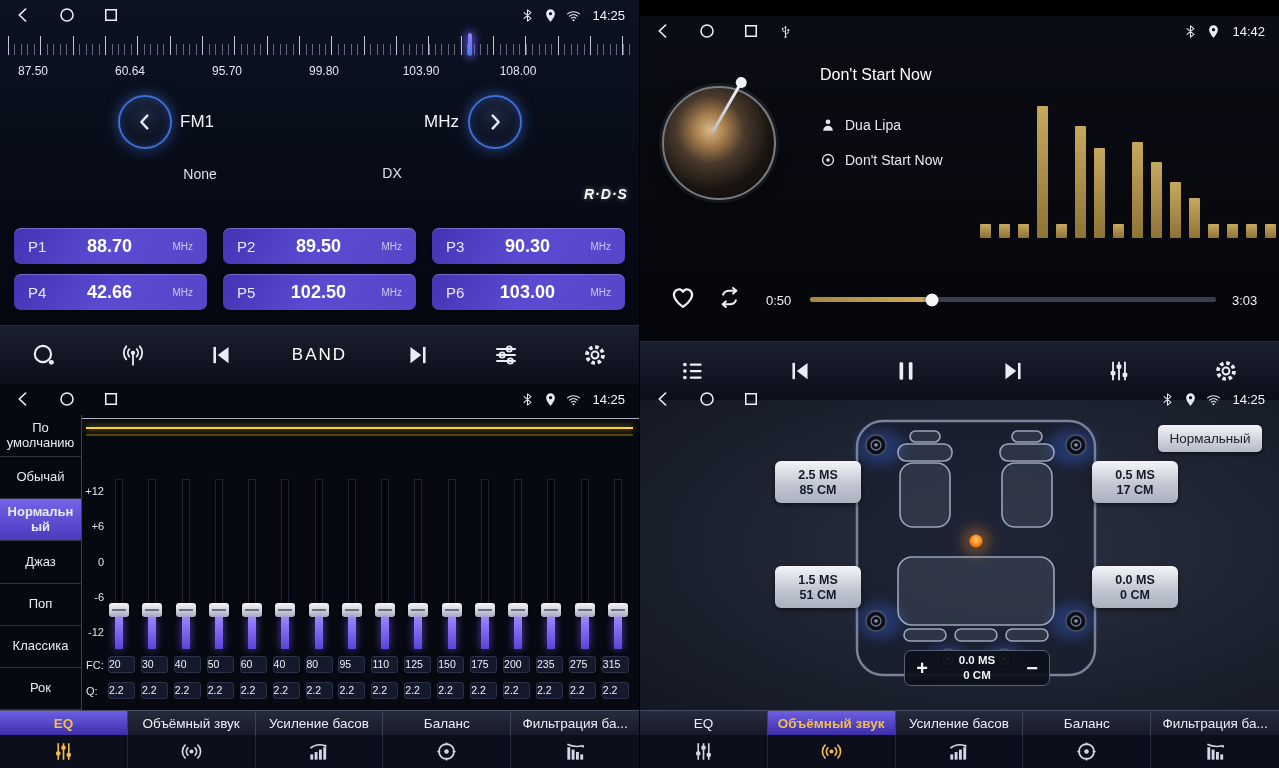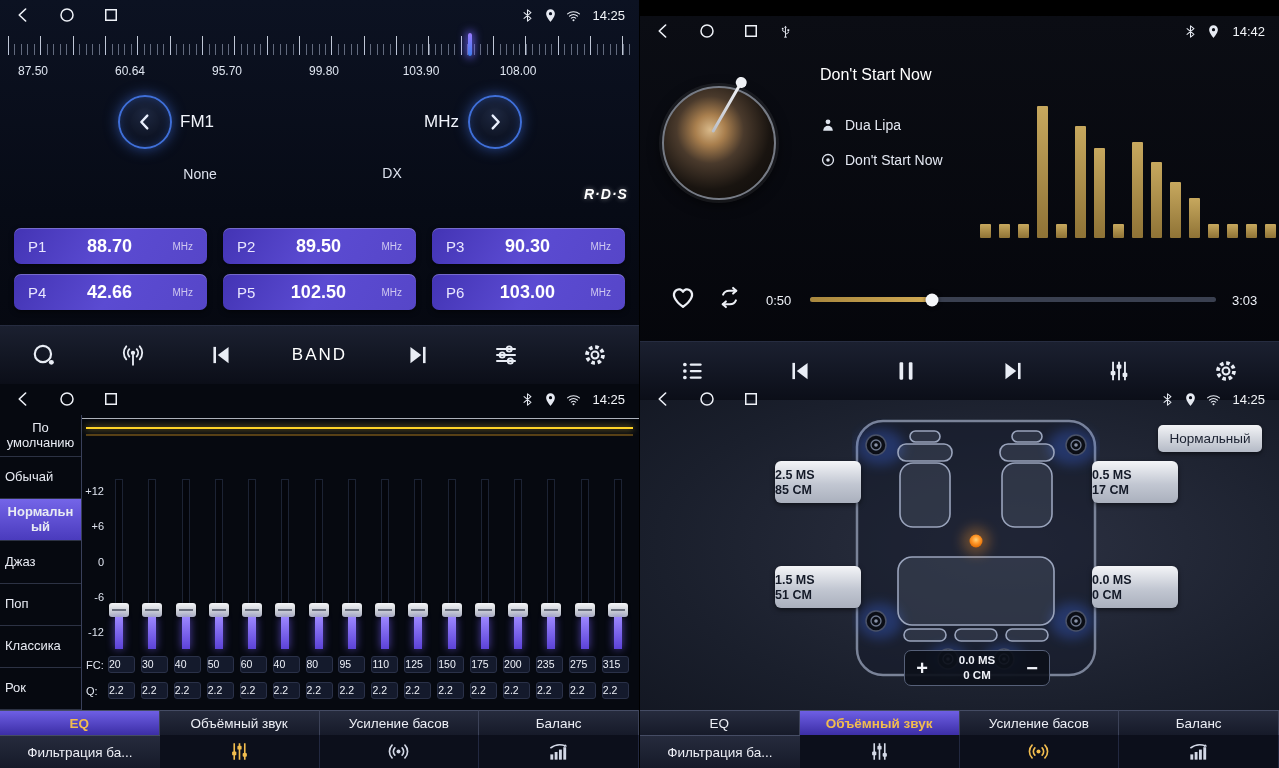--- a/index.html
+++ b/index.html
@@ -78,58 +78,58 @@
   .pc-repeat {position:absolute; left:76px; top:268px;}
   .pc-repeat .iw {width:27px; height:27px;}
   .time-elapsed {position:absolute; left:126px; top:277px; font-size:13px; color:#eef1f7;}
   .time-duration {position:absolute; left:592px; top:277px; font-size:13px; color:#eef1f7;}
   .progress {position:absolute; left:170px; top:281px; width:406px; height:5px; border-radius:3px; background:#3a4050; cursor:pointer;}
   .progress .fill {position:absolute; left:0; top:0; height:100%; border-radius:3px; background:linear-gradient(90deg,#a8873e,#d2ab55);}
   .progress .knob {position:absolute; top:50%; transform:translate(-50%,-50%); width:13px; height:13px; border-radius:50%; background:#f4f6f9; box-shadow:0 0 4px rgba(0,0,0,.6);}
 
   
   .eq-side {position:absolute; left:0; top:31px; width:82px; bottom:58px; border-right:1px solid #39405a; display:flex; flex-direction:column;}
-  .eq-preset {flex:1; min-height:38px; display:flex; align-items:center; text-align:center; font-size:13px; color:#e8ebf3; border-bottom:1px solid #2c3244; padding:2px 5px; cursor:pointer; line-height:1.15; word-break:break-word;}
+  .eq-preset {flex:1; min-height:38px; display:flex; align-items:center; justify-content:center; text-align:center; font-size:13px; color:#e8ebf3; border-bottom:1px solid #2c3244; padding:2px 5px; cursor:pointer; line-height:1.15; word-break:break-word;}
   .eq-preset.active {background:linear-gradient(180deg,#7465e8 0%, #4a3bbd 100%); font-weight:bold;}
   .eq-main {position:absolute; left:82px; right:0; top:34px; bottom:58px; border-top:1px solid rgba(230,235,245,.75);}
   .eq-curve {position:absolute; left:4px; right:6px; top:8px; height:2px; background:#ffd428; box-shadow:0 0 7px rgba(255,215,60,.8);}
   .eq-curve2 {position:absolute; left:4px; right:6px; top:15px; height:2px; background:rgba(200,140,30,.4);}
   .eq-scale {position:absolute; left:0; top:72px; width:22px; height:152px; display:flex; flex-direction:column; justify-content:space-between; align-items:flex-end;}
   .eq-scale span {font-size:11px; color:#dfe4ef; transform:translateY(-50%); line-height:1;}
   .eq-sliders {position:absolute; left:26px; right:10px; top:60px; height:170px; display:flex; justify-content:space-between;}
   .eq-slider {position:relative; width:22px; height:100%; cursor:pointer;}
   .eq-track-top {position:absolute; left:7px; top:0; width:8px; height:128px; background:#04060c; border:1px solid #1c2334; border-bottom:none;}
   .eq-handle {position:absolute; left:1px; top:124px; width:20px; height:14px; border-radius:3px; background:linear-gradient(180deg,#f4f5f7,#aeb3bf); box-shadow:0 1px 3px rgba(0,0,0,.8);}
   .eq-handle::after {content:""; position:absolute; left:3px; right:3px; top:6px; height:2px; background:#6a707c;}
   .eq-track-bot {position:absolute; left:7px; top:138px; width:8px; bottom:0; background:linear-gradient(180deg,#9b86ff,#5c42d8); box-shadow:0 0 9px rgba(120,95,255,.65);}
   .eq-row {position:absolute; left:4px; right:10px; height:17px; display:flex; align-items:center;}
   .eq-row.fc {top:237px;}
   .eq-row.q {top:263px;}
   .eq-rowlabel {width:22px; font-size:11px; color:#e3e8f2;}
   .eq-chips {flex:1; display:flex; justify-content:space-between;}
   .eq-chip {width:27px; height:17px; line-height:15px; font-size:10.5px; color:#eef1f8; background:#141a2c; border:1px solid #2a3148; border-radius:3px;}
 
   
-  .audio-tabs {position:absolute; left:0; bottom:0; width:100%; height:58px; display:grid; grid-template-columns:repeat(4,1fr); grid-template-rows:25px 33px; z-index:5;}
+  .audio-tabs {position:absolute; left:0; bottom:0; width:100%; height:58px; display:grid; grid-template-columns:repeat(5,1fr); grid-template-rows:25px 33px; z-index:5;}
   .atab {display:flex; align-items:center; justify-content:center; font-size:13.5px; color:#eceef5; background:linear-gradient(180deg,#262b3d,#161a29); border-right:1px solid #3c4258; border-top:1px solid #454c64; white-space:nowrap; overflow:hidden; cursor:pointer; padding:0 4px;}
   .atab:nth-child(5) {border-right:none;}
   .atab.active {background:linear-gradient(180deg,#6e5fe4,#3c2ea6); color:#f2bd4e; font-weight:bold;}
   .aticon {display:flex; align-items:center; justify-content:center; background:#0c0f1b; border-right:1px solid #222840; color:#d3d8e6; cursor:pointer;}
   .aticon:last-child {border-right:none;}
   .aticon svg {width:23px; height:23px;}
   .aticon.active {color:#f2bd4e;}
 
   
   .sr-menu {position:absolute; left:0; top:31px; width:79px; bottom:58px; display:flex; flex-direction:column; border-right:1px solid rgba(120,130,155,.35);}
   .sr-item {flex:1; display:flex; align-items:center; justify-content:center; text-align:center; padding:3px 4px; font-size:10.5px; font-weight:bold; color:#f2f4fa; border-bottom:1px solid rgba(140,150,175,.3); cursor:pointer; line-height:1.3; letter-spacing:.2px;}
   .sr-item.active {background:rgba(10,14,24,.75); box-shadow:inset 0 0 0 1px rgba(210,218,235,.5);}
   .profile-btn {position:absolute; left:518px; top:41px; width:104px; height:27px; border:none; border-radius:5px; background:linear-gradient(180deg,#f2f3f6,#b4bac6); color:#1a2030; font-size:13.5px; box-shadow:0 2px 4px rgba(0,0,0,.5); z-index:3;}
   .car {position:absolute; left:212px; top:33px; width:248px; height:262px;}
   .car svg {width:100%; height:100%;}
-  .delay-btn {position:absolute; width:86px; height:42px; border:none; border-radius:6px; background:linear-gradient(180deg,#f4f5f8 0%, #c2c7d2 55%, #aab0bd 100%); color:#141a28; display:flex; flex-direction:column; align-items:flex-start; justify-content:center; gap:1px; font-size:12.5px; font-weight:bold; box-shadow:0 2px 5px rgba(0,0,0,.5); z-index:3;}
+  .delay-btn {position:absolute; width:86px; height:42px; border:none; border-radius:6px; background:linear-gradient(180deg,#f4f5f8 0%, #c2c7d2 55%, #aab0bd 100%); color:#141a28; display:flex; flex-direction:column; align-items:center; justify-content:center; gap:1px; font-size:12.5px; font-weight:bold; box-shadow:0 2px 5px rgba(0,0,0,.5); z-index:3;}
   #d-fl {left:135px; top:77px;}
   #d-fr {left:452px; top:77px;}
   #d-rl {left:135px; top:182px;}
   #d-rr {left:452px; top:182px;}
   .adjuster {position:absolute; left:264px; top:266px; width: 146px; height:36px; background:rgba(12,16,26,.92); border:1px solid #566078; border-radius:7px; display:flex; align-items:center; z-index:4;}
   .adj-btn {width:34px; height:100%; background:none; border:none; color:#f0f2f8; font-size:20px; font-weight:bold;}
   .adj-val {flex:1; text-align:center; color:#f0f2f8; font-size:11.5px; font-weight:bold; line-height:1.3;}
   .adj-val span {display:block;}
 </style>
 </head>

